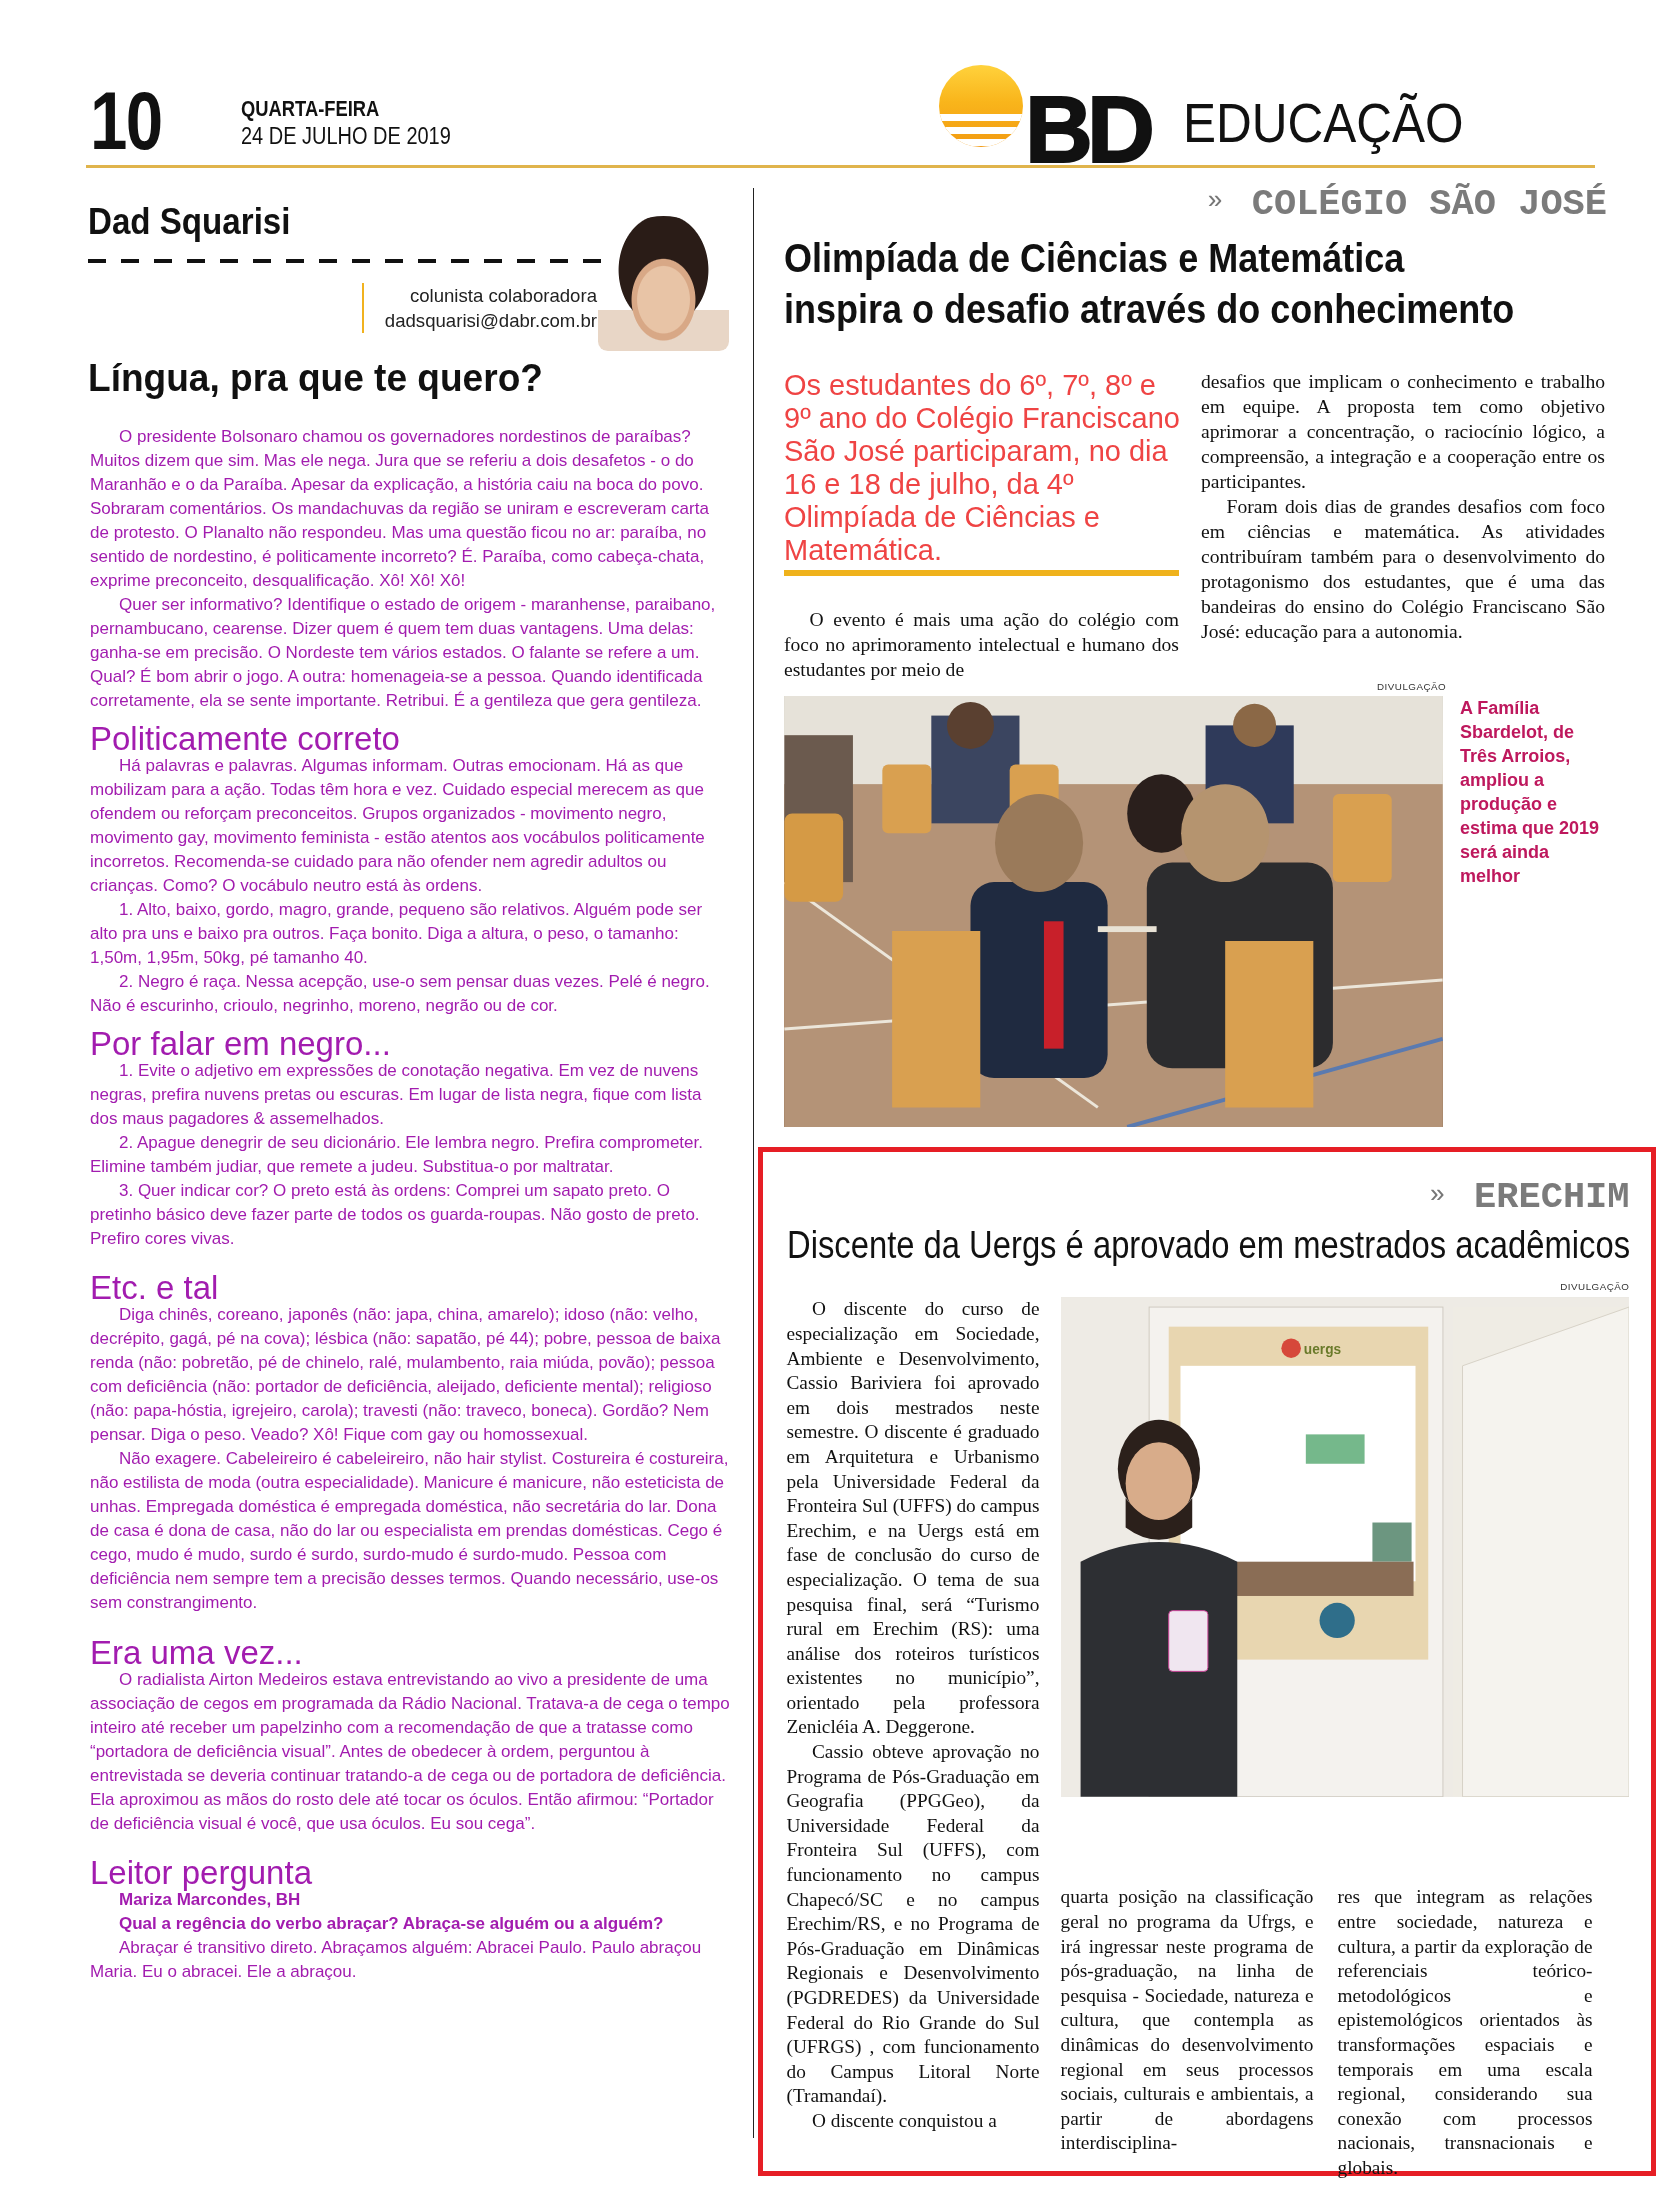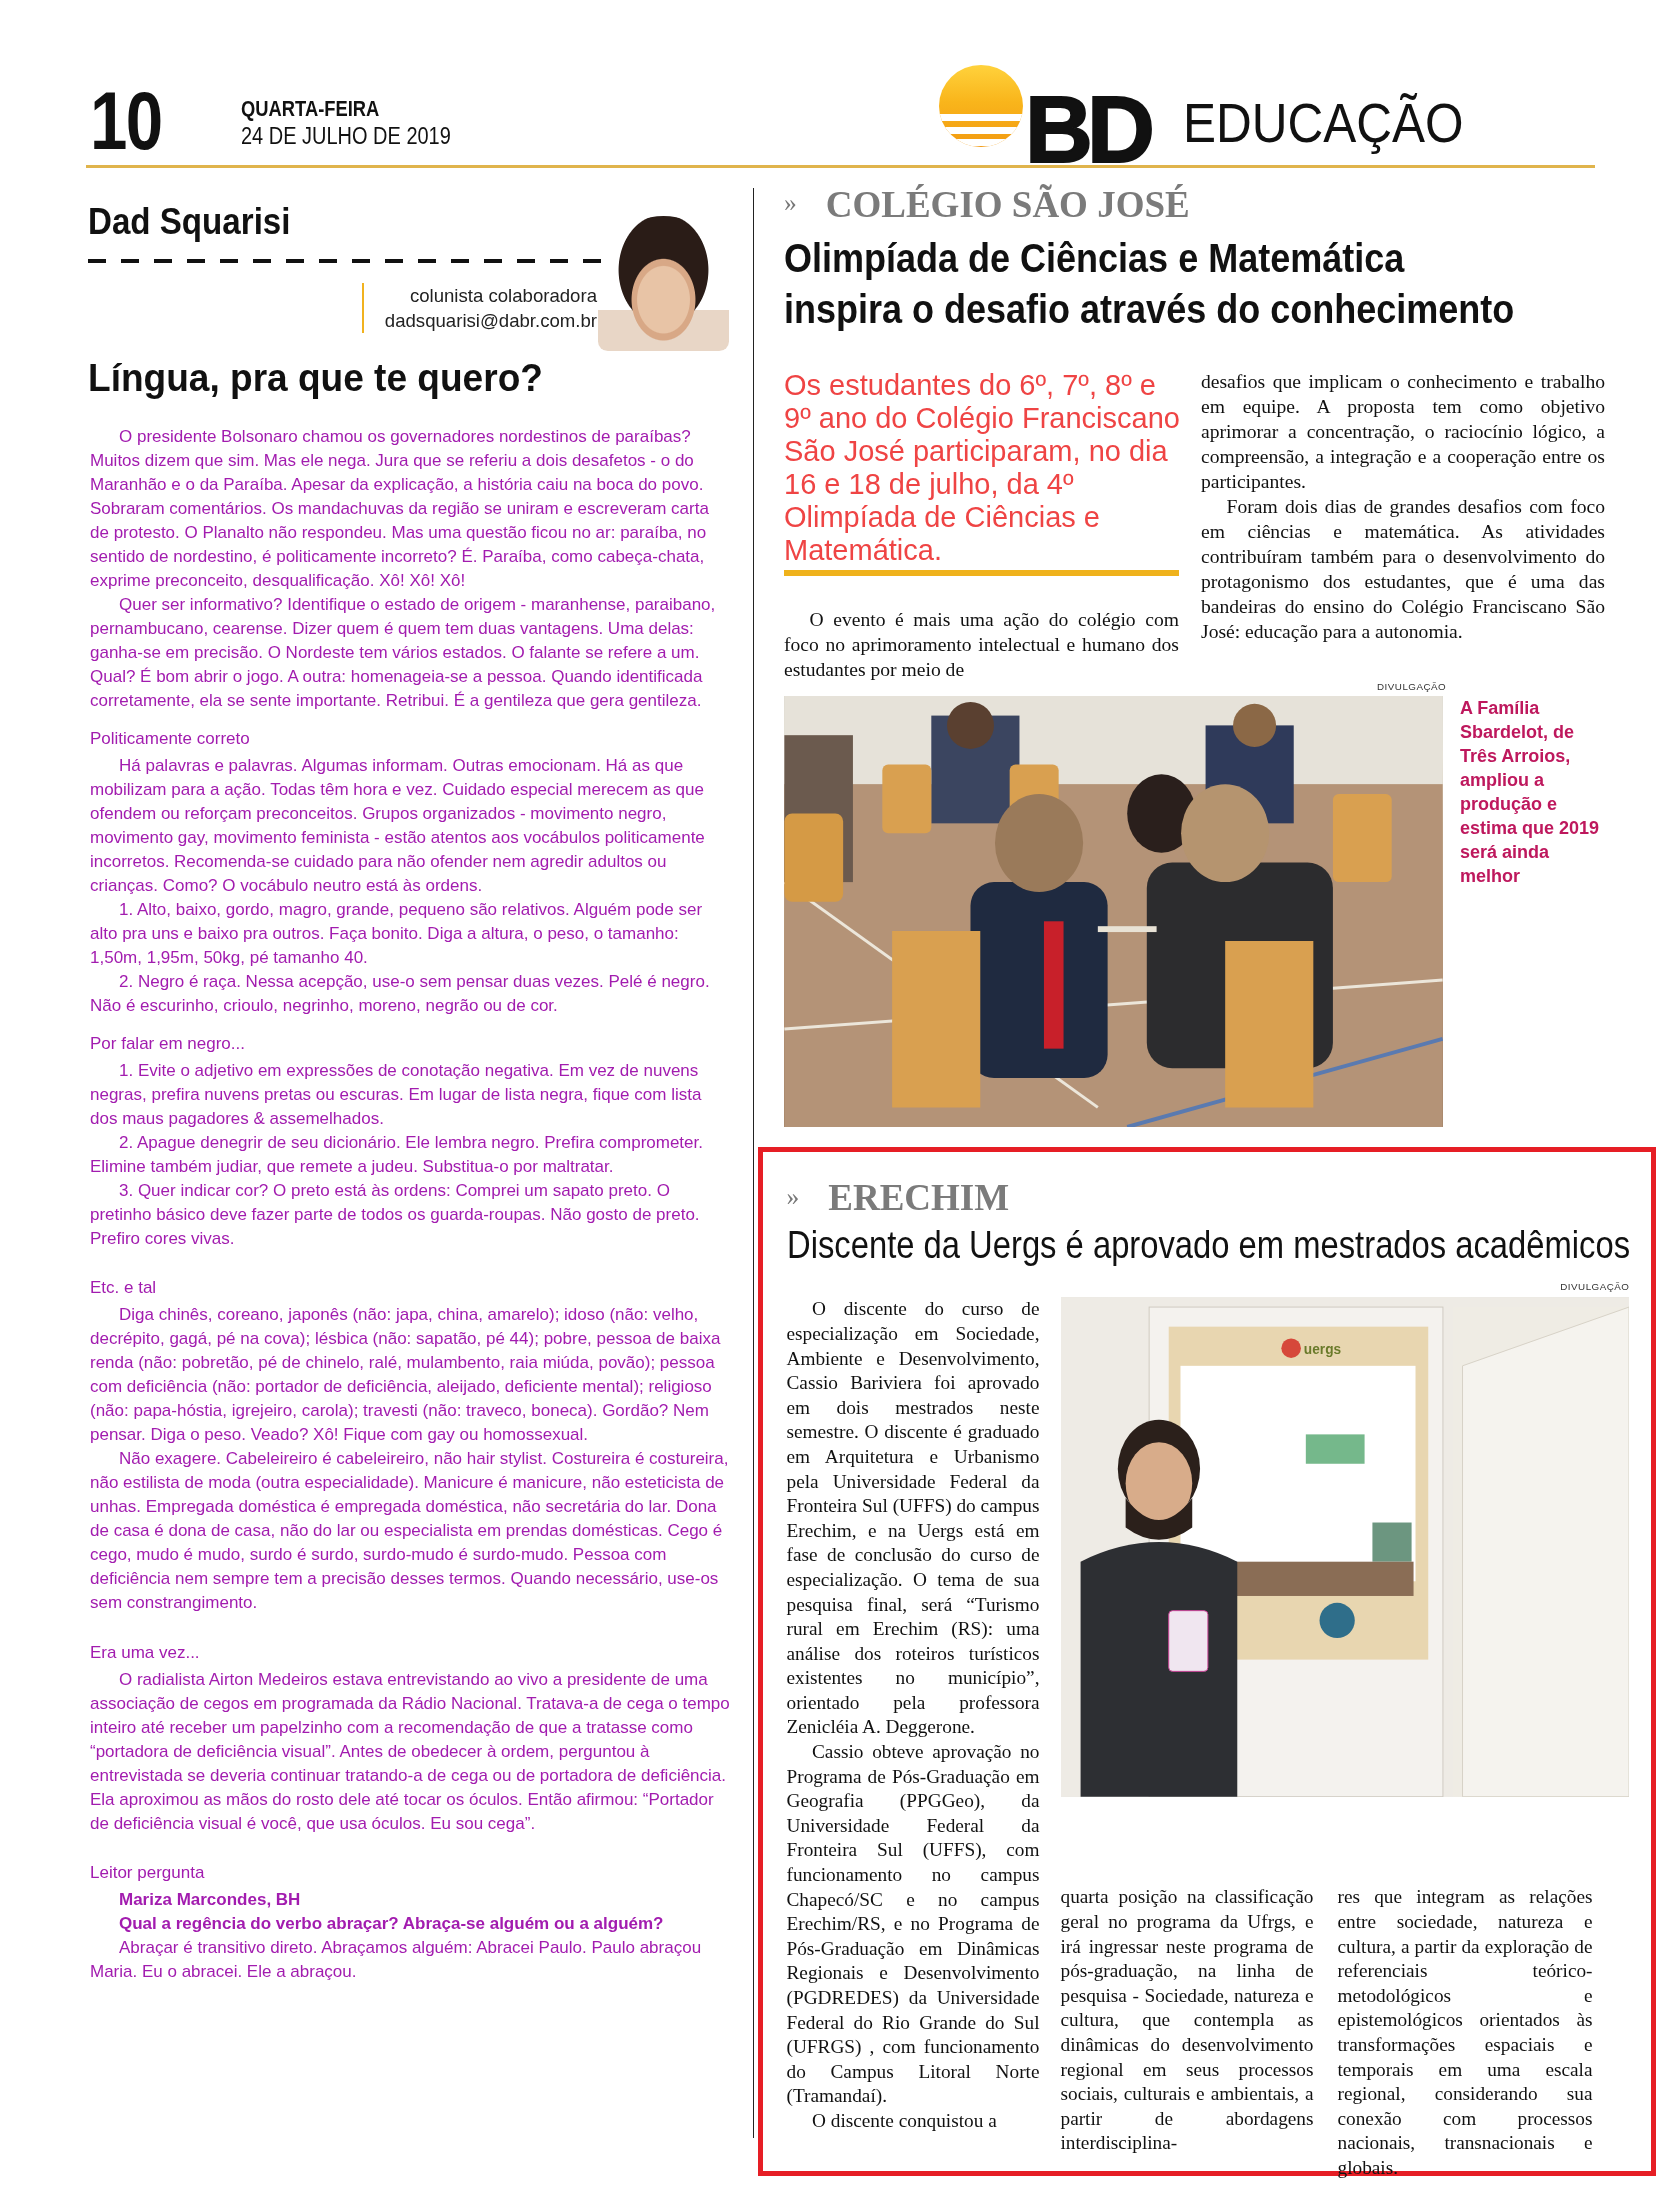--- a/index.html
+++ b/index.html
@@ -20,26 +20,26 @@
 
   
   #left-col { position:absolute; left:88px; top:186px; width:641px;margin-top:16px; }
   #columnist-name { font-family:"Liberation Sans", sans-serif; font-weight:700; font-size:36px; margin:0; line-height:1.1; transform:scaleX(0.92); transform-origin:left top; }
   #dashes { position:absolute; left:0; top:57px; width:515px; height:3.9px; background:repeating-linear-gradient(90deg,#111 0 17.6px,transparent 17.6px 33px); }
   #author-meta { position:absolute; left:274px; top:81px; width:233px; text-align:right; border-left:2.9px solid #f1b21f; font-family:"Liberation Sans", sans-serif; font-size:18.6px; line-height:1.35; color:#222; }
   #author-photo { position:absolute; left:510px; top:13.7px; width:131px; height:135px; border-radius:50% 50% 9.8px 9.8px; background:radial-gradient(ellipse at 50% 62%, #e8c4a6 0 28%, #d8a886 29% 34%, transparent 35%), radial-gradient(ellipse at 50% 40%, #2a1c17 0 48%, transparent 49%), linear-gradient(180deg,#fff 0 70%, #e8d6c6 70%); }
   #main-headline { position:absolute; left:0; top:155px; margin:0; font-family:"Liberation Sans", sans-serif; font-weight:700; font-size:39px; line-height:1.1; transform:scaleX(0.95); transform-origin:left top; white-space:nowrap; }
   #left-body { position:absolute; left:2px; top:223px; width:641px; font-family:"Liberation Sans", sans-serif; font-size:17px; line-height:24px; color:#a21caf; }
   #left-body p { margin:0; text-indent:29px; text-align:left; }
-  #left-body h3 { margin:9.8px 0 0 0; font-family:"Liberation Sans", sans-serif; font-weight:400; font-size:17px; line-height:31px; }
+  #left-body h3 { margin:9.8px 0 0 0; font-family:"Liberation Sans", sans-serif; font-weight:400; font-size:33px; line-height:31px; }
   #left-body .q { font-weight:700; }
 
   
   #art1 { position:absolute; left:784px; top:186px; width:823px; }
-  .kicker { font-family:Liberation Serif, serif; font-weight:700; font-size:37px; color:#7b7b7b; line-height:1; }
+  .kicker { font-family:Liberation Mono, monospace; font-weight:700; font-size:37px; color:#7b7b7b; line-height:1;text-align:right; }
   .kicker .chev { font-size:25.5px; font-weight:400; color:#777; margin-right:29px; vertical-align:5.9px; }
   #art1-title { margin:9.8px 0 0 0; font-family:"Liberation Sans", sans-serif; font-weight:700; font-size:40px; line-height:51px; transform:scaleX(0.9); transform-origin:left top; white-space:nowrap; }
   #art1-lede { position:absolute; left:0; top:183px; width:397px; font-family:Liberation Sans, sans-serif; font-size:29px; line-height:33px; color:#ef4444; }
   #art1-lede-rule { position:absolute; left:0; top:384px; width:395px; height:5.9px; background:#efb21c; }
   #art1-body1 { position:absolute; left:0; top:421px; width:395px; font-family:"Liberation Serif", serif; font-size:19.6px; line-height:25px; text-align:justify; }
   #art1-body2 { position:absolute; left:417px; top:183px; width:404px; font-family:"Liberation Serif", serif; font-size:19.6px; line-height:25px; text-align:justify; }
   .serif-body p { margin:0; text-indent:25.5px; }
   .credit { font-family:"Liberation Sans", sans-serif; font-size:9.8px; letter-spacing:0.5px; color:#333; }
   #art1-credit { position:absolute; left:593px; top:495px; }
   #art1-photo { position:absolute; left:0; top:510px; width:659px; height:431px; overflow:hidden;

